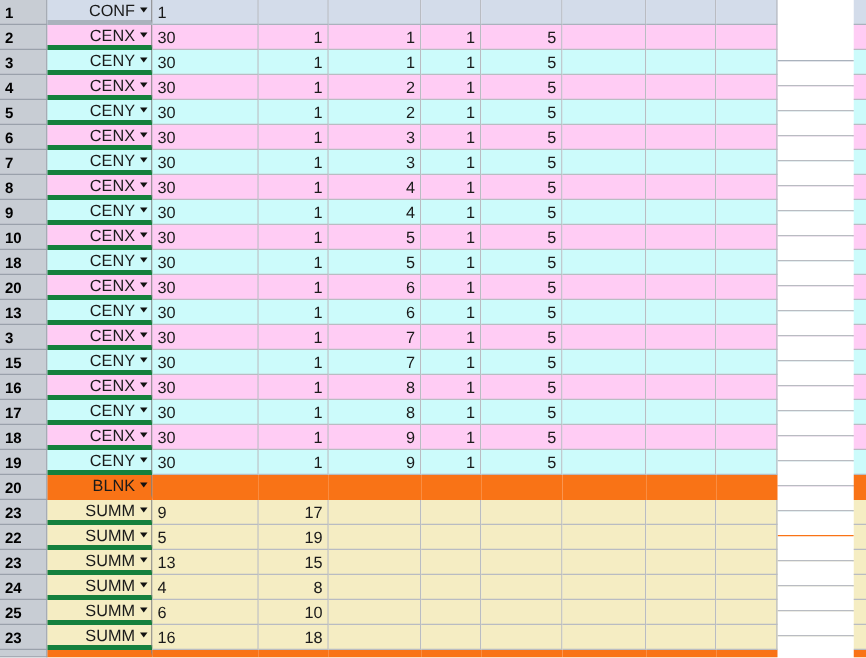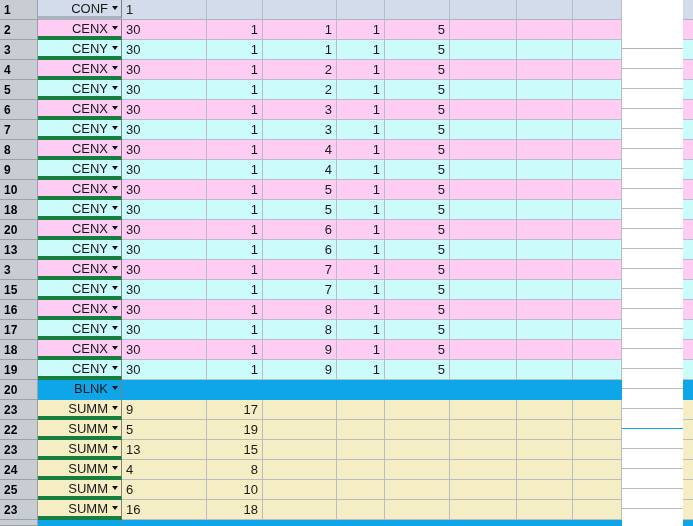--- a/index.html
+++ b/index.html
@@ -103,21 +103,21 @@
   
   .tint-header .cell-type,
   .tint-header .cell      { background: #d3dcea; }
   .tint-pink   .cell-type,
   .tint-pink   .cell      { background: #ffccf4; }
   .tint-cyan   .cell-type,
   .tint-cyan   .cell      { background: #ccfbfb; }
   .tint-cream  .cell-type,
   .tint-cream  .cell      { background: #f5edc3; }
   .tint-white  .cell-type,
-  .tint-white  .cell      { background: #0ea5e9; }
+  .tint-white  .cell      { background: #f97316; }
 
   
   .tint-white .cell { border-right-color: transparent; border-bottom-color: transparent; }
   .tint-white .cell-type { border-bottom-color: transparent; }
 
   
   .tint-header .cell, .tint-header .cell-type { border-bottom-color: #aab2bd; }
 
   
   .row.partial { height: 6px; }

